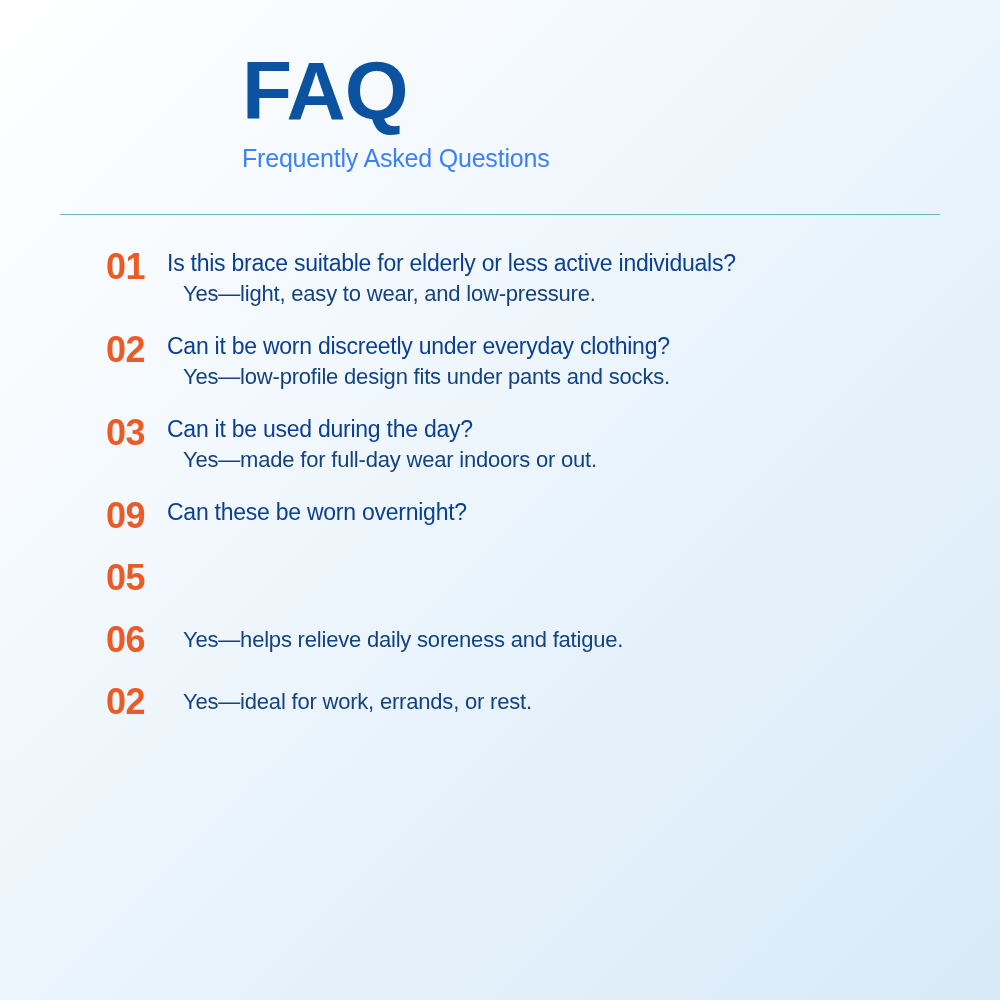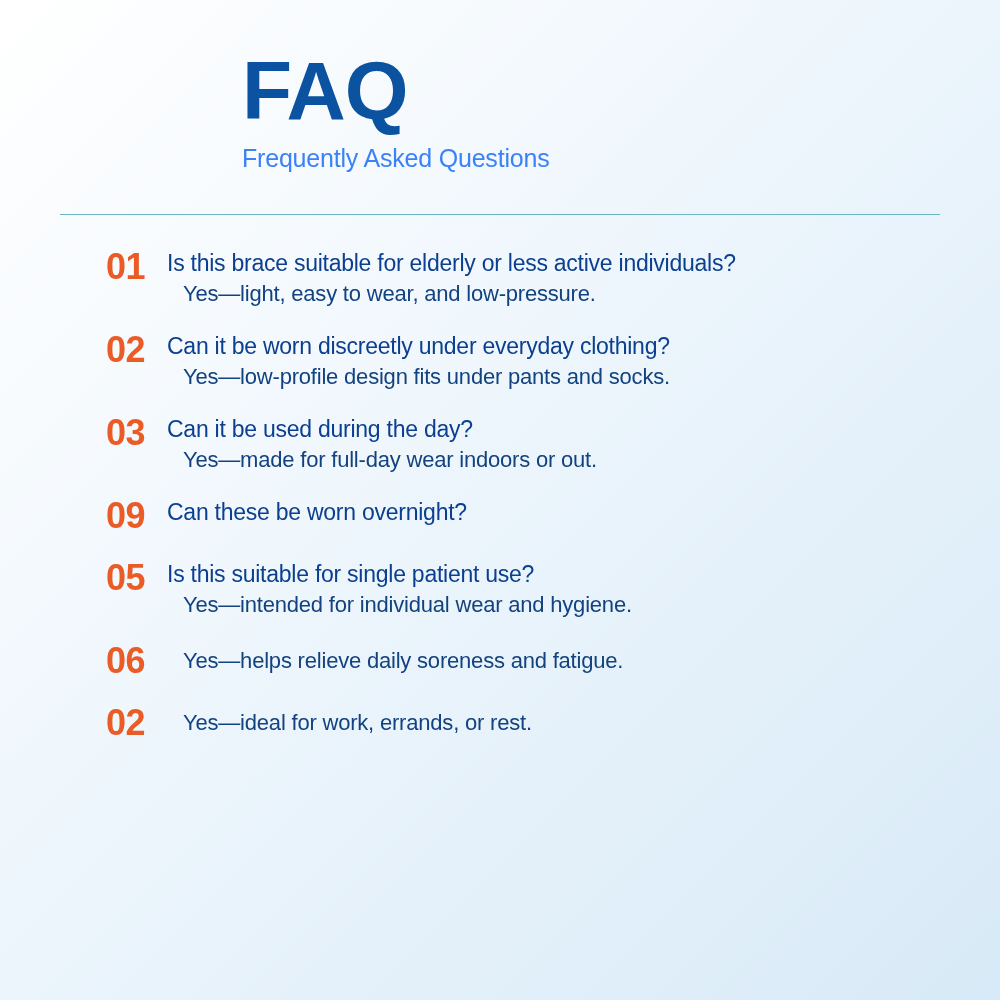--- a/index.html
+++ b/index.html
@@ -137,24 +137,20 @@
 
     <div class="faq-item">
       <div class="faq-num">09</div>
       <div class="faq-body">
         <p class="faq-q">Can these be worn overnight?</p>
       </div>
     </div>
 
     <div class="faq-item">
       <div class="faq-num">05</div>
-      <div class="faq-body">
-        <p class="faq-q">Is this suitable for single patient use?</p>
-        <p class="faq-a">Yes—intended for individual wear and hygiene.</p>
-      </div>
     </div>
 
     <div class="faq-item">
       <div class="faq-num">06</div>
       <div class="faq-body">
         <p class="faq-a">Yes—helps relieve daily soreness and fatigue.</p>
       </div>
     </div>
 
     <div class="faq-item">

